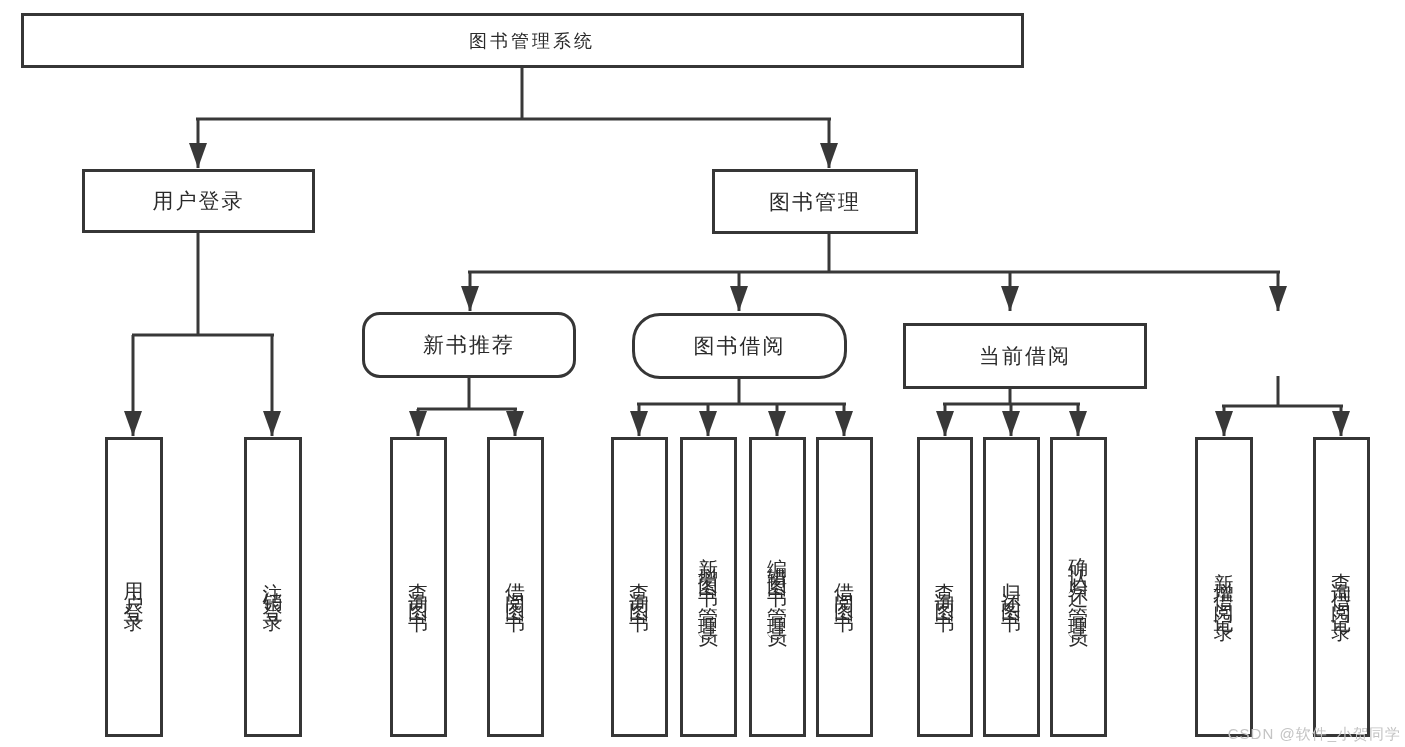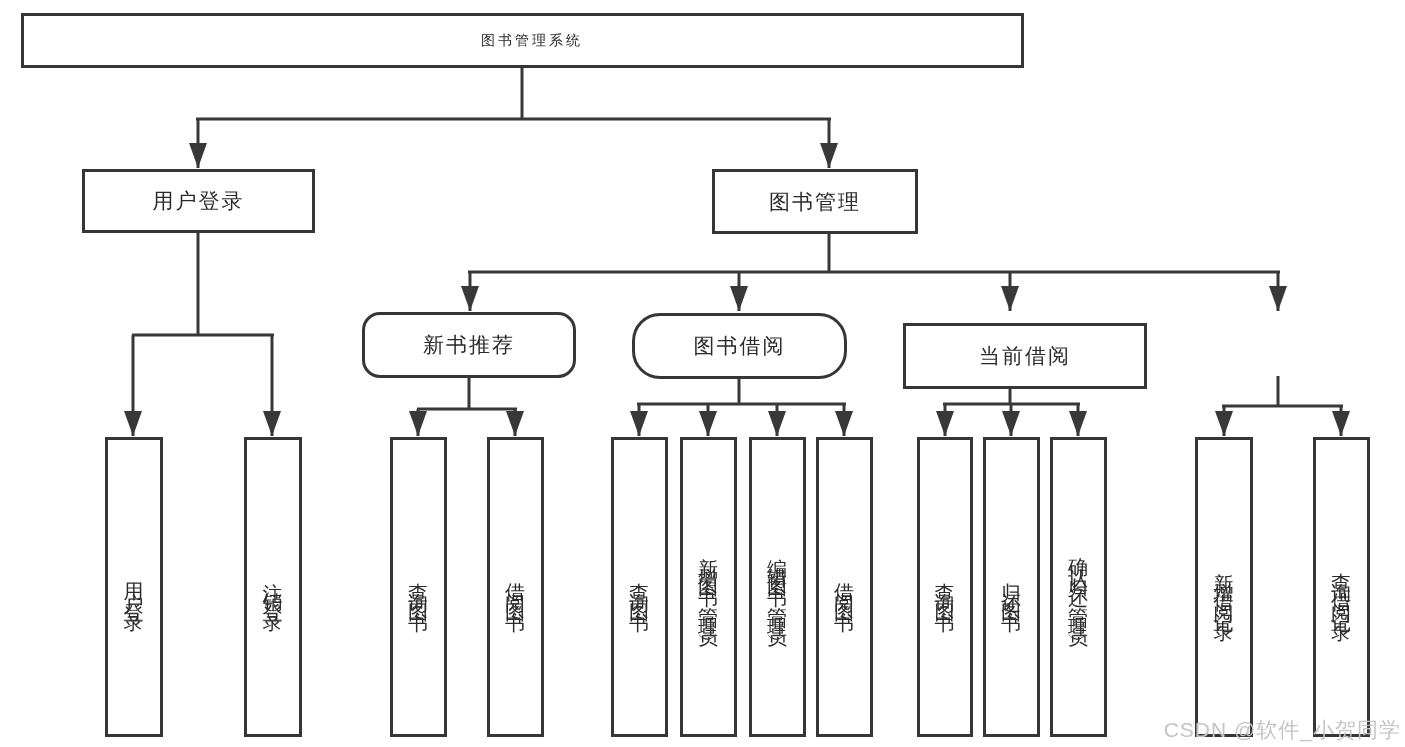--- a/index.html
+++ b/index.html
@@ -8,29 +8,29 @@
     position:relative; width:1405px; height:747px; background:#ffffff;
     font-family:"Liberation Sans", sans-serif; overflow:hidden;
   }
   .wires { position:absolute; left:0; top:0; width:1405px; height:747px; }
   .wires line { stroke:#383838; stroke-width:3; }
   .node {
     position:absolute; background:#ffffff; border:3px solid #363636;
     display:flex; align-items:center; justify-content:center;
     color:#2a2a2a;
   }
-  .root-node { font-size:14px; letter-spacing:3px;padding-left:19px; }
+  .root-node { font-size:18px; letter-spacing:3px;padding-left:19px; }
   .h-node   { font-size:21px; letter-spacing:2px; }
   .v-node .node-label {
     writing-mode:vertical-rl; text-orientation:mixed;
     font-size:20px; letter-spacing:10px; line-height:1;
   }
   .watermark {
     position:absolute; right:4px; bottom:3px;
-    font-size:21px; color:#c4c4c4; letter-spacing:1px;
+    font-size:15px; color:#c4c4c4; letter-spacing:1px;
     white-space:nowrap;
   }
 </style>
 </head>
 <body>
 
 <div class="canvas">
 
   <svg class="wires" width="1405" height="747" viewBox="0 0 1405 747" xmlns="http://www.w3.org/2000/svg">
     <defs>

